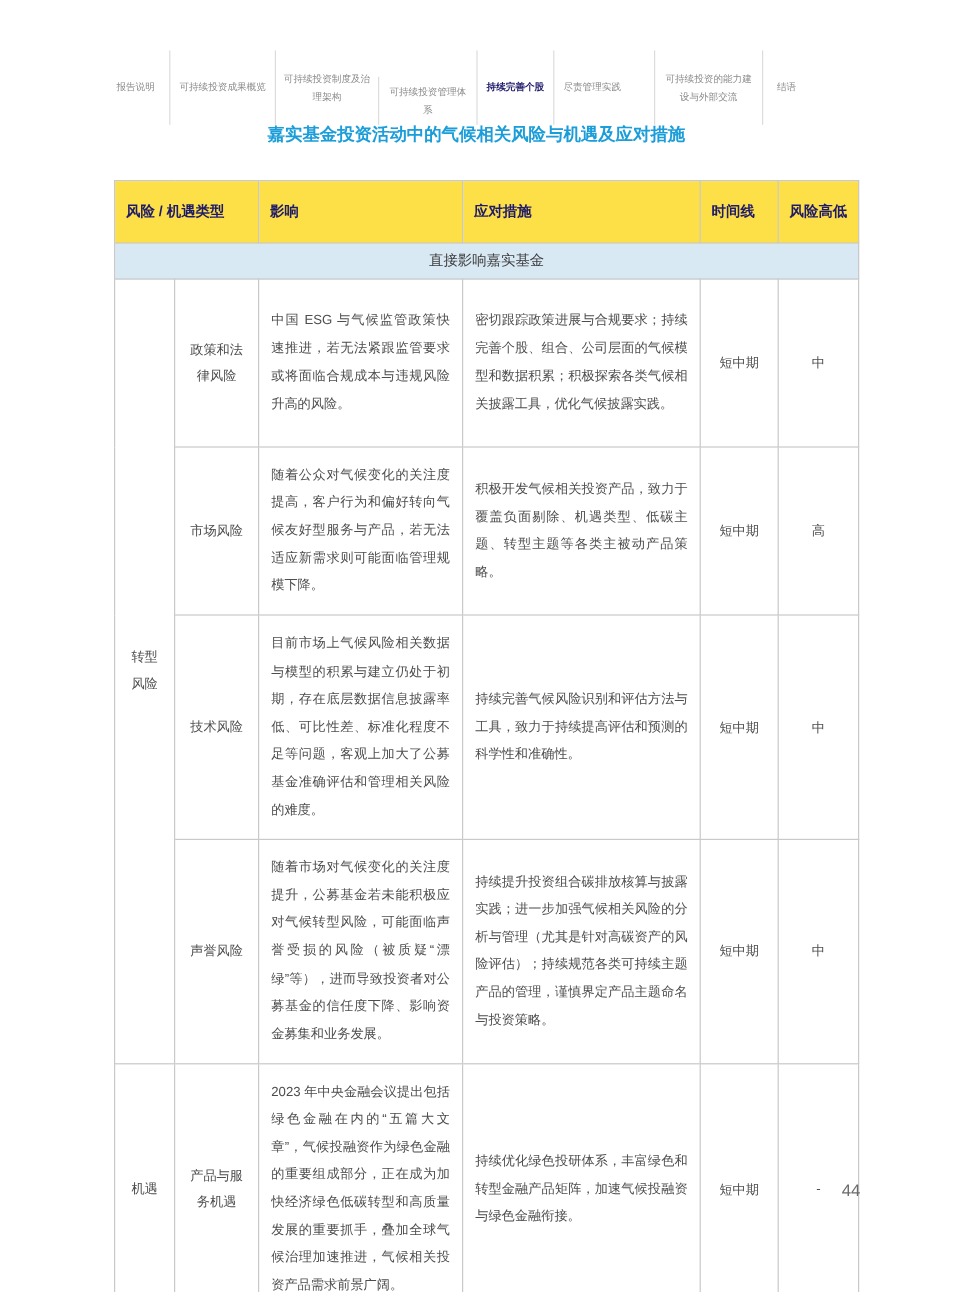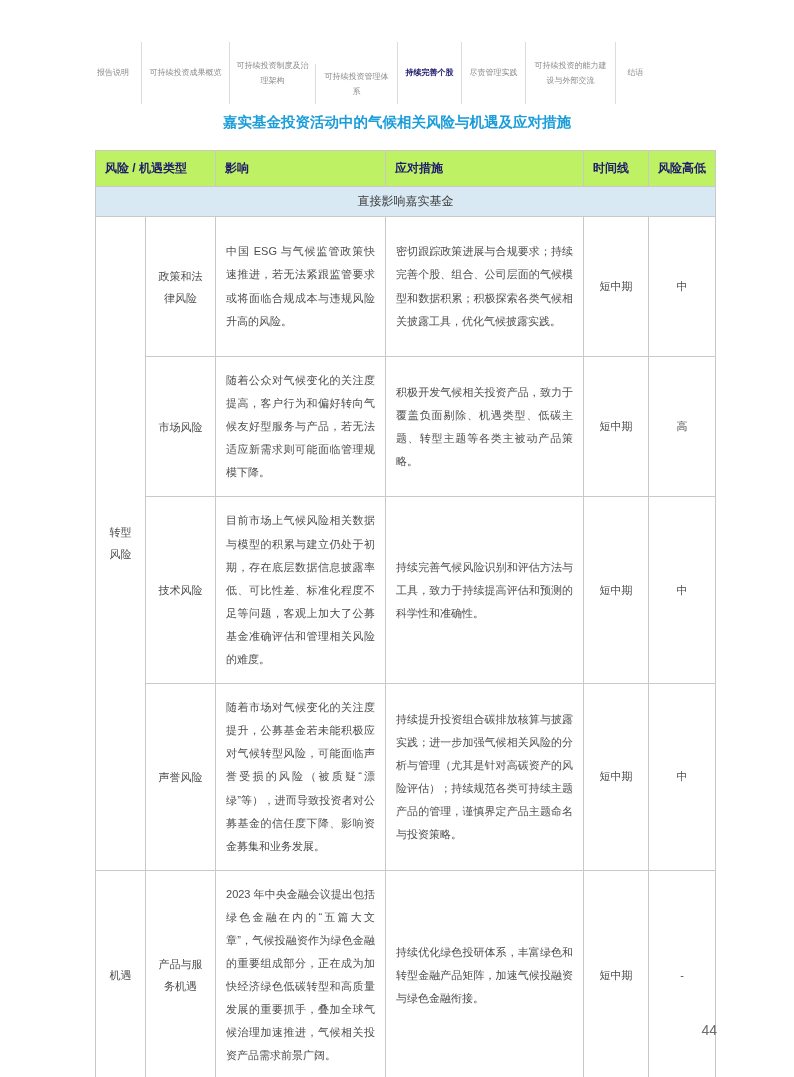--- a/index.html
+++ b/index.html
@@ -43,27 +43,27 @@
     color: #1f1b6b;
     font-weight: bold;
   }
   .w1 { width: 56px; }
   .w2 { width: 110px; }
   .w3 { width: 88px; }
   .w4 { width: 86px; }
   .w5 { width: 82px; margin-top: 22px; }
   .w6 { width: 64px; }
   .w7 { width: 64px; }
-  .w8 { width: 90px; }
+  .w8 { width: 90px; margin-left: 20px; }
   .w9 { width: 40px; }
 
   
   .doc-title {
     position: absolute;
-    top: 113px;
+    top: 103px;
     left: 0;
     width: 794px;
     text-align: center;
     font-size: 14.5px;
     font-weight: bold;
     color: #1b9dd9;
   }
 
   
   table.risk-table {
@@ -72,27 +72,27 @@
     left: 95px;
     width: 620px;
     border-collapse: collapse;
     table-layout: fixed;
   }
   .risk-table th, .risk-table td {
     border: 1px solid #c9c9c9;
     vertical-align: middle;
   }
   .risk-table th {
-    height: 36px;
+    height: 52px;
     font-size: 12px;
     font-weight: bold;
     color: #1f1b6b;
     text-align: left;
     padding: 0 0 0 9px;
-    background: #bef264;
+    background: #fde047;
   }
   td.section-cell {
     height: 30px;
     background: #d9e9f4;
     text-align: center;
     font-size: 12px;
     color: #3c3c3c;
   }
   td.group-cell {
     text-align: center;
@@ -123,21 +123,21 @@
   }
   tr.r1 { height: 140px; }
   tr.r2 { height: 132px; }
   tr.r3 { height: 171px; }
   tr.r4 { height: 165px; }
   tr.r5 { height: 177px; }
 
   
   .page-number {
     position: absolute;
-    top: 1022px;
+    top: 984px;
     right: 77px;
     font-size: 14px;
     color: #6b6b6b;
   }
 </style>
 </head>
 <body>
 
 <div class="page">
 

